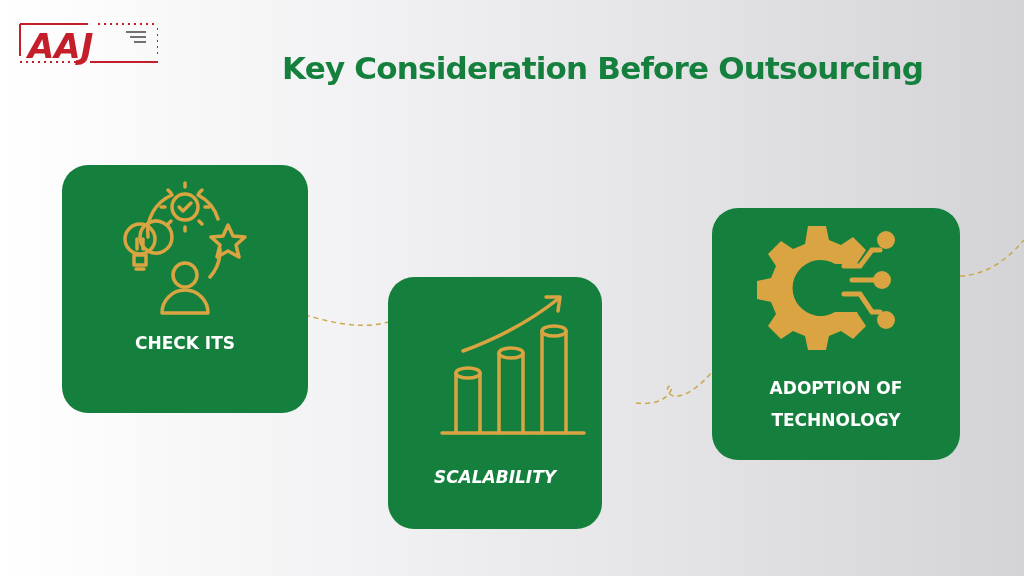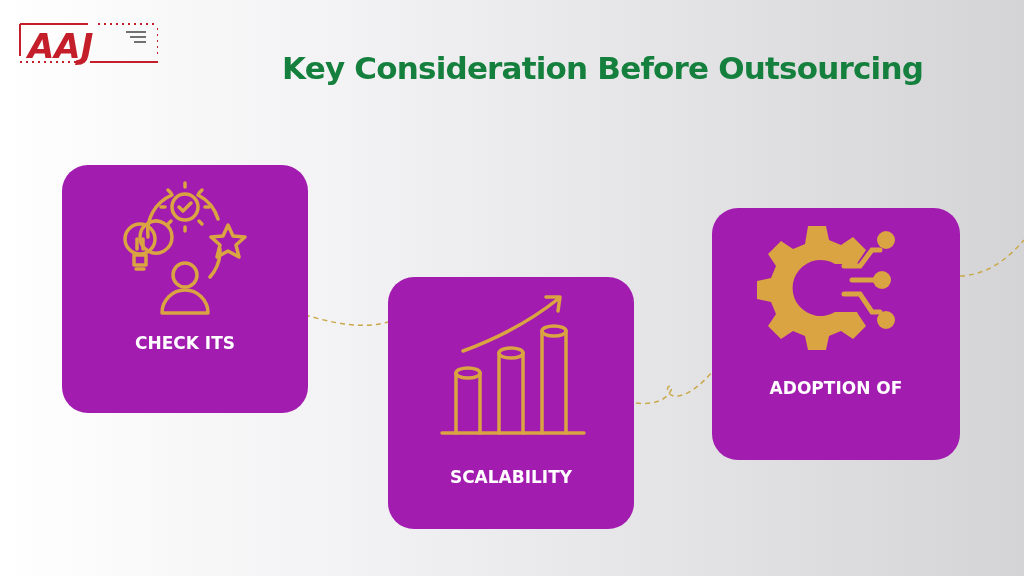--- a/index.html
+++ b/index.html
@@ -9,21 +9,21 @@
     font-family: "Liberation Sans", sans-serif;
   }
   .logo { position:absolute; left:8px; top:10px; width:150px; height:60px; }
   .title {
     position:absolute; left:282px; top:50px; width:740px;
     color:#15803d; font-family:"DejaVu Sans", sans-serif; font-weight:bold;
     font-size:31px; line-height:36px; letter-spacing:-0.8px;
   }
   .title div { white-space:nowrap; }
   .card {
-    position:absolute; background:#a21caf; border-radius:26px;
+    position:absolute; background:#15803d; border-radius:26px;
   }
   .card .label {
     position:absolute; left:0; right:0; text-align:center;
     color:#ffffff; font-family:"DejaVu Sans", sans-serif; font-weight:bold;
     font-size:17px; line-height:32px;
   }
   .card svg.icon { position:absolute; }
   .connector { position:absolute; left:0; top:0; width:1024px; height:576px; pointer-events:none; }
 </style>
 </head>
@@ -71,48 +71,49 @@
     <path d="M118 48 l5 11 l12 1 l-9 8 l3 12 l-11 -6 l-11 6 l3 -12 l-9 -8 l12 -1 z"></path>
 
     <circle cx="75" cy="98" r="12"></circle>
     <path d="M52 136 a23 23 0 0 1 46 0 z"></path>
   </svg>
   <div class="label" style="top:162px;">
     <div>CHECK ITS</div>
   </div>
 </div>
 
-<div class="card" style="left:388px; top:277px; width:246px; height:252px;">
+<div class="card" style="left:388px; top:277px; width:214px; height:252px;font-style:italic;">
   <svg class="icon" width="150" height="160" viewBox="0 0 150 160" style="left:50px; top:6px;" fill="none" stroke="#d9a441" stroke-width="3.5" stroke-linecap="round" stroke-linejoin="round">
     <path d="M25 68 C 60 55, 90 40, 120 16"></path>
     <path d="M108 14 L122 14 L120 28"></path>
 
     <ellipse cx="30" cy="90" rx="12" ry="5"></ellipse>
     <path d="M18 90 V150 M42 90 V150"></path>
     <ellipse cx="73" cy="70" rx="12" ry="5"></ellipse>
     <path d="M61 70 V150 M85 70 V150"></path>
     <ellipse cx="116" cy="48" rx="12" ry="5"></ellipse>
     <path d="M104 48 V150 M128 48 V150"></path>
     <path d="M4 150 H146"></path>
   </svg>
   <div class="label" style="top:184px;">
     <div>SCALABILITY</div>
   </div>
 </div>
 
-<div class="card" style="left:712px; top:208px; width:248px; height:252px;">
+<div class="card" style="left:712px; top:208px; width:208px; height:252px;padding-left:40px;">
   <svg class="icon" width="170" height="140" viewBox="0 0 170 140" style="left:36px; top:10px;">
     <g fill="#d9a441">
       <path d="M60 8 h18 l3 14 l12 5 l12 -8 l13 13 l-8 12 l-1 2 h-22 a28 28 0 1 0 0 48 h22 l1 2 l8 12 l-13 13 l-12 -8 l-12 5 l-3 14 h-18 l-3 -14 l-12 -5 l-12 8 l-13 -13 l8 -12 l-5 -12 l-14 -3 v-18 l14 -3 l5 -12 l-8 -12 l13 -13 l12 8 l12 -5 z"></path>
       <circle cx="138" cy="22" r="9"></circle>
       <circle cx="134" cy="62" r="9"></circle>
       <circle cx="138" cy="102" r="9"></circle>
     </g>
     <g fill="none" stroke="#d9a441" stroke-width="5" stroke-linecap="round">
       <path d="M96 48 H112 L124 32 H132"></path>
       <path d="M104 62 H126"></path>
       <path d="M96 76 H112 L124 94 H132"></path>
     </g>
   </svg>
   <div class="label" style="top:164px;">
     <div>ADOPTION OF</div>
+    <div>TECHNOLOGY</div>
   </div>
 </div>
 
 </body></html>

